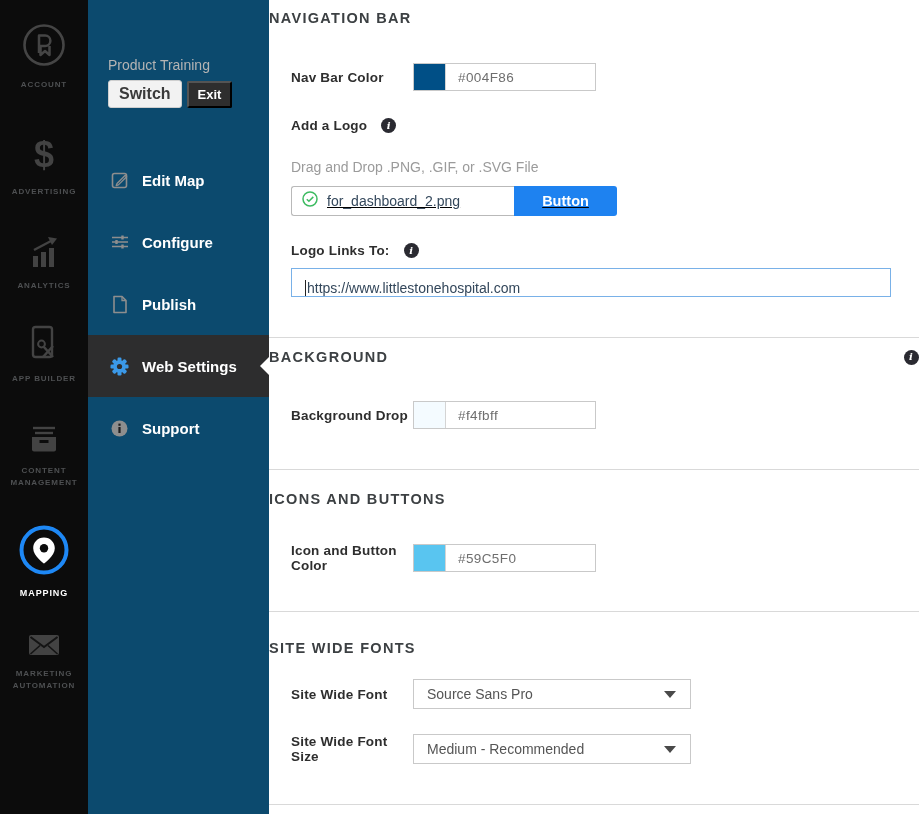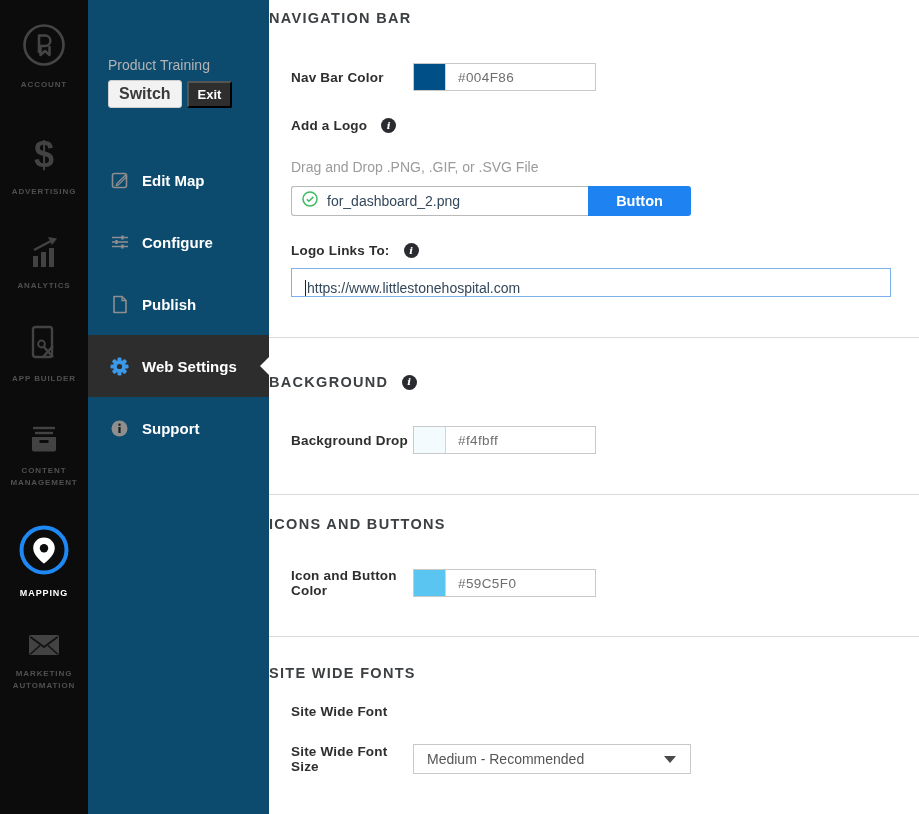--- a/index.html
+++ b/index.html
@@ -53,21 +53,21 @@
     border-right: 9px solid #fff;
   }
   
   .content { flex: 1; background: #fff; }
   .heading {
     font-size: 14.5px; font-weight: bold; color: #3c4043;
     letter-spacing: 1.3px; display: flex; align-items: center; gap: 14px;
     line-height: 16px;
   }
   .h1 { padding-top: 10px; }
-  .h2 { margin-top: 36px; }
+  .h2 { margin-top: 11px; justify-content: space-between; }
   .h3 { margin-top: 21px; }
   .h4 { margin-top: 28px; }
   .field-label { font-size: 13.5px; font-weight: bold; color: #2e2e2e; letter-spacing: 0.2px; }
   .row { display: flex; align-items: center; margin-left: 22px; }
   .row .field-label { width: 122px; flex-shrink: 0; }
   .color-field { display: flex; height: 28px; width: 183px; border: 1px solid #c9c9c9; background: #fff; }
   .swatch { width: 32px; border-right: 1px solid #d4d4d4; cursor: pointer; }
   .color-value {
     flex: 1; display: flex; align-items: center; padding-left: 12px;
     font-size: 13.5px; color: #6e6e6e; letter-spacing: 0.4px; cursor: text;
@@ -75,21 +75,21 @@
   .info {
     width: 15px; height: 15px; border-radius: 50%;
     background: #2a2a31; color: #fff;
     font-family: "DejaVu Serif", serif; font-style: italic; font-weight: bold;
     font-size: 10px; line-height: 1;
     display: inline-flex; align-items: center; justify-content: center;
     flex-shrink: 0; cursor: pointer;
   }
   .inline-label { margin-top: 27px; margin-left: 22px; display: flex; align-items: center; gap: 14px; }
   .hint { font-size: 14px; color: #9b9b9b; margin-left: 22px; margin-top: 27px; line-height: 15px; }
-  .file-row { display: flex; margin-left: 22px; margin-top: 11px; height: 30px; width: 400px; }
+  .file-row { display: flex; margin-left: 22px; margin-top: 11px; height: 30px; width: 326px; text-decoration: underline; }
   .file-box {
     flex: 1; border: 1px solid #b9b9b9; border-right: none; border-radius: 3px 0 0 3px;
     display: flex; align-items: center; padding-left: 10px; gap: 9px; background: #fff;
   }
   .file-name { font-size: 14px; color: #33475b; }
   .browse-btn {
     width: 103px; color: #fff; font-size: 14.5px; font-weight: bold;
     display: flex; align-items: center; justify-content: center;
     border-radius: 0 3px 3px 0; cursor: pointer; border: none;
   }
@@ -352,20 +352,24 @@
   </div>
 
   <div class="divider d3"></div>
 
   <div class="heading h4">
     <span>SITE WIDE FONTS</span>
   </div>
 
   <div class="row r4">
     <span class="field-label">Site Wide Font</span>
+    <div class="select">
+      <span>Source Sans Pro</span>
+      <span class="caret-down"></span>
+    </div>
   </div>
 
   <div class="row r5">
     <span class="field-label">Site Wide Font Size</span>
     <div class="select">
       <span>Medium - Recommended</span>
       <span class="caret-down"></span>
     </div>
   </div>
 

